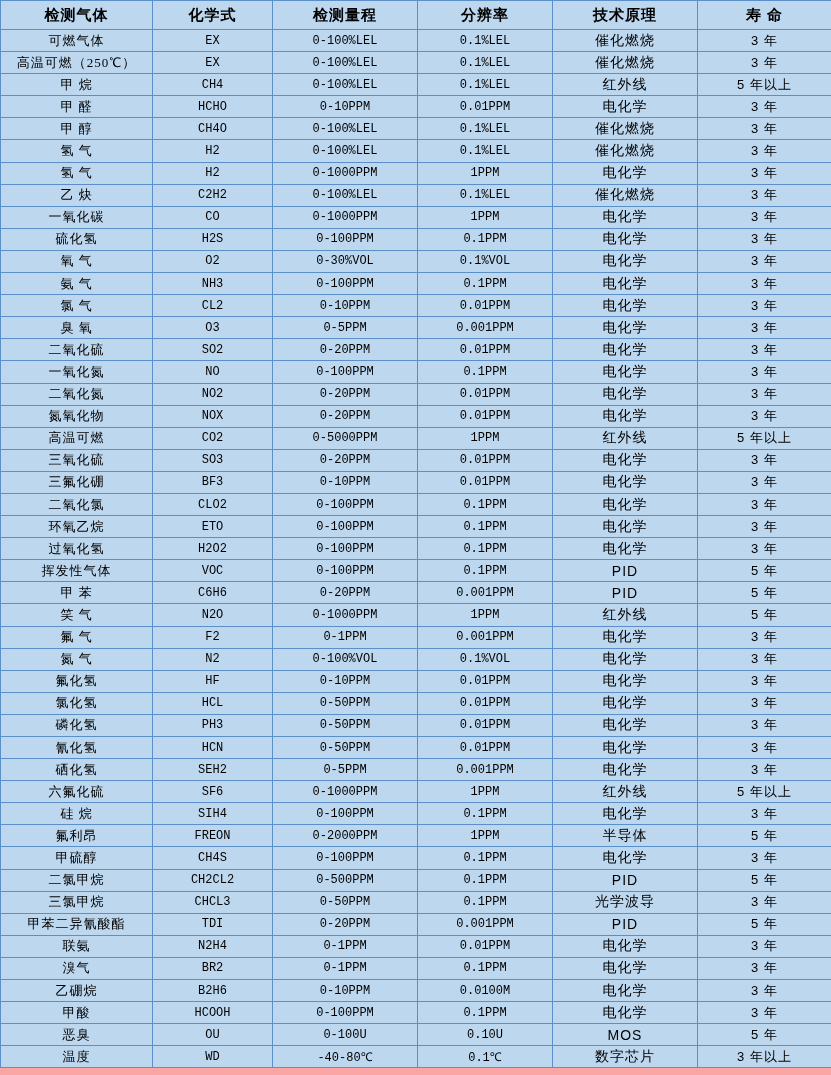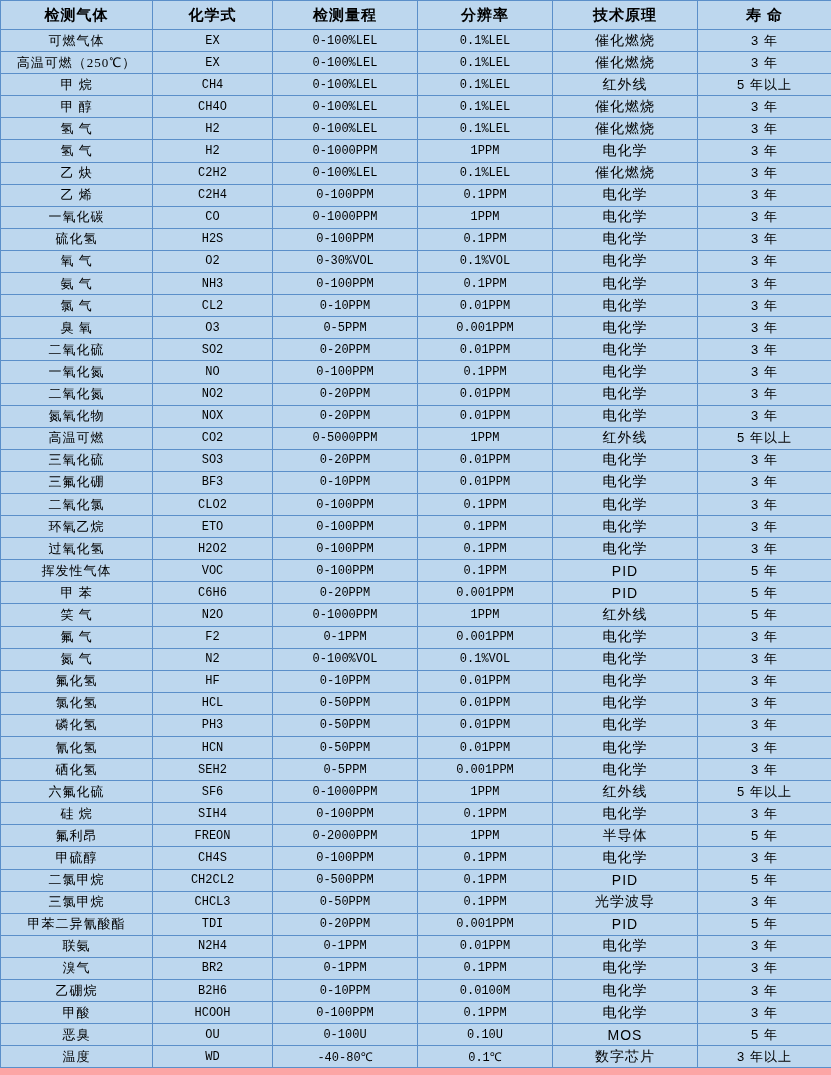--- a/index.html
+++ b/index.html
@@ -118,20 +118,28 @@
         </tr>
         <tr>
           <td class="name">甲 烷</td>
           <td class="formula">CH4</td>
           <td class="range">0-100%LEL</td>
           <td class="res">0.1%LEL</td>
           <td class="tech">红外线</td>
           <td class="life">5 年以上</td>
         </tr>
         <tr>
+          <td class="name">甲 醛</td>
+          <td class="formula">HCHO</td>
+          <td class="range">0-10PPM</td>
+          <td class="res">0.01PPM</td>
+          <td class="tech">电化学</td>
+          <td class="life">3 年</td>
+        </tr>
+        <tr>
           <td class="name">甲 醇</td>
           <td class="formula">CH4O</td>
           <td class="range">0-100%LEL</td>
           <td class="res">0.1%LEL</td>
           <td class="tech">催化燃烧</td>
           <td class="life">3 年</td>
         </tr>
         <tr>
           <td class="name">氢 气</td>
           <td class="formula">H2</td>
@@ -147,28 +155,20 @@
           <td class="res">1PPM</td>
           <td class="tech">电化学</td>
           <td class="life">3 年</td>
         </tr>
         <tr>
           <td class="name">乙 炔</td>
           <td class="formula">C2H2</td>
           <td class="range">0-100%LEL</td>
           <td class="res">0.1%LEL</td>
           <td class="tech">催化燃烧</td>
-          <td class="life">3 年</td>
-        </tr>
-        <tr>
-          <td class="name">乙 烯</td>
-          <td class="formula">C2H4</td>
-          <td class="range">0-100PPM</td>
-          <td class="res">0.1PPM</td>
-          <td class="tech">电化学</td>
           <td class="life">3 年</td>
         </tr>
         <tr>
           <td class="name">一氧化碳</td>
           <td class="formula">CO</td>
           <td class="range">0-1000PPM</td>
           <td class="res">1PPM</td>
           <td class="tech">电化学</td>
           <td class="life">3 年</td>
         </tr>

